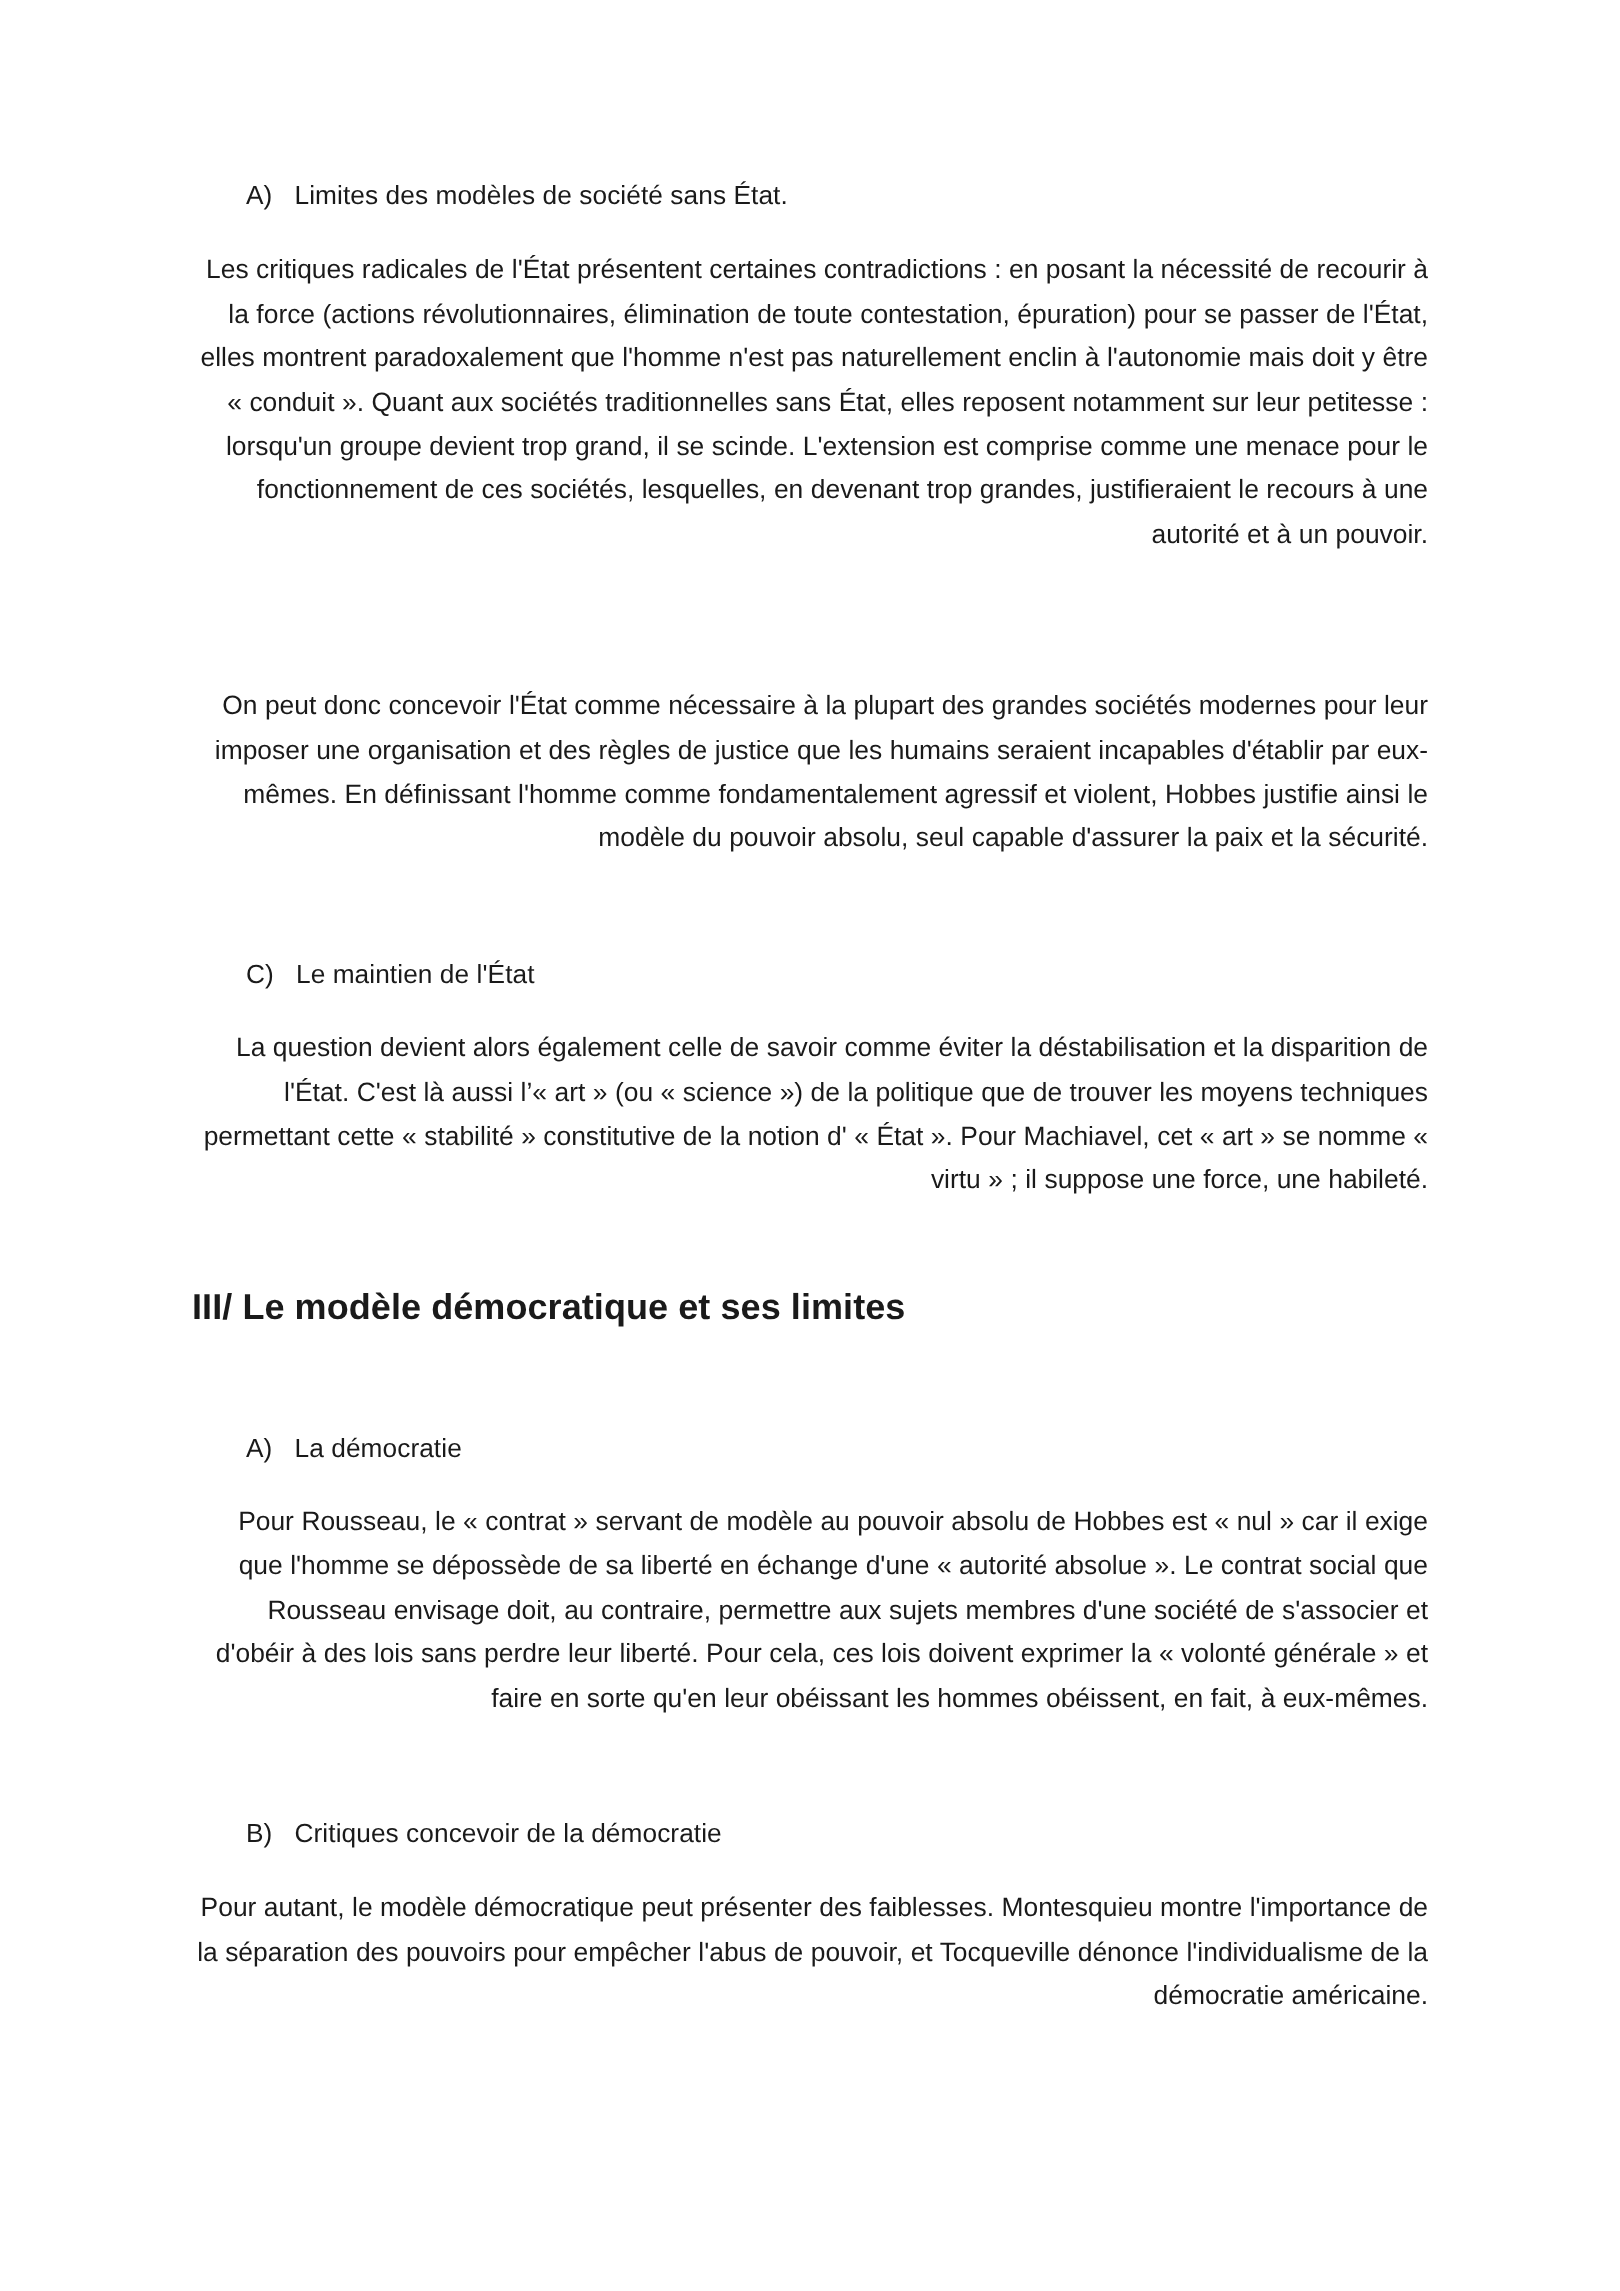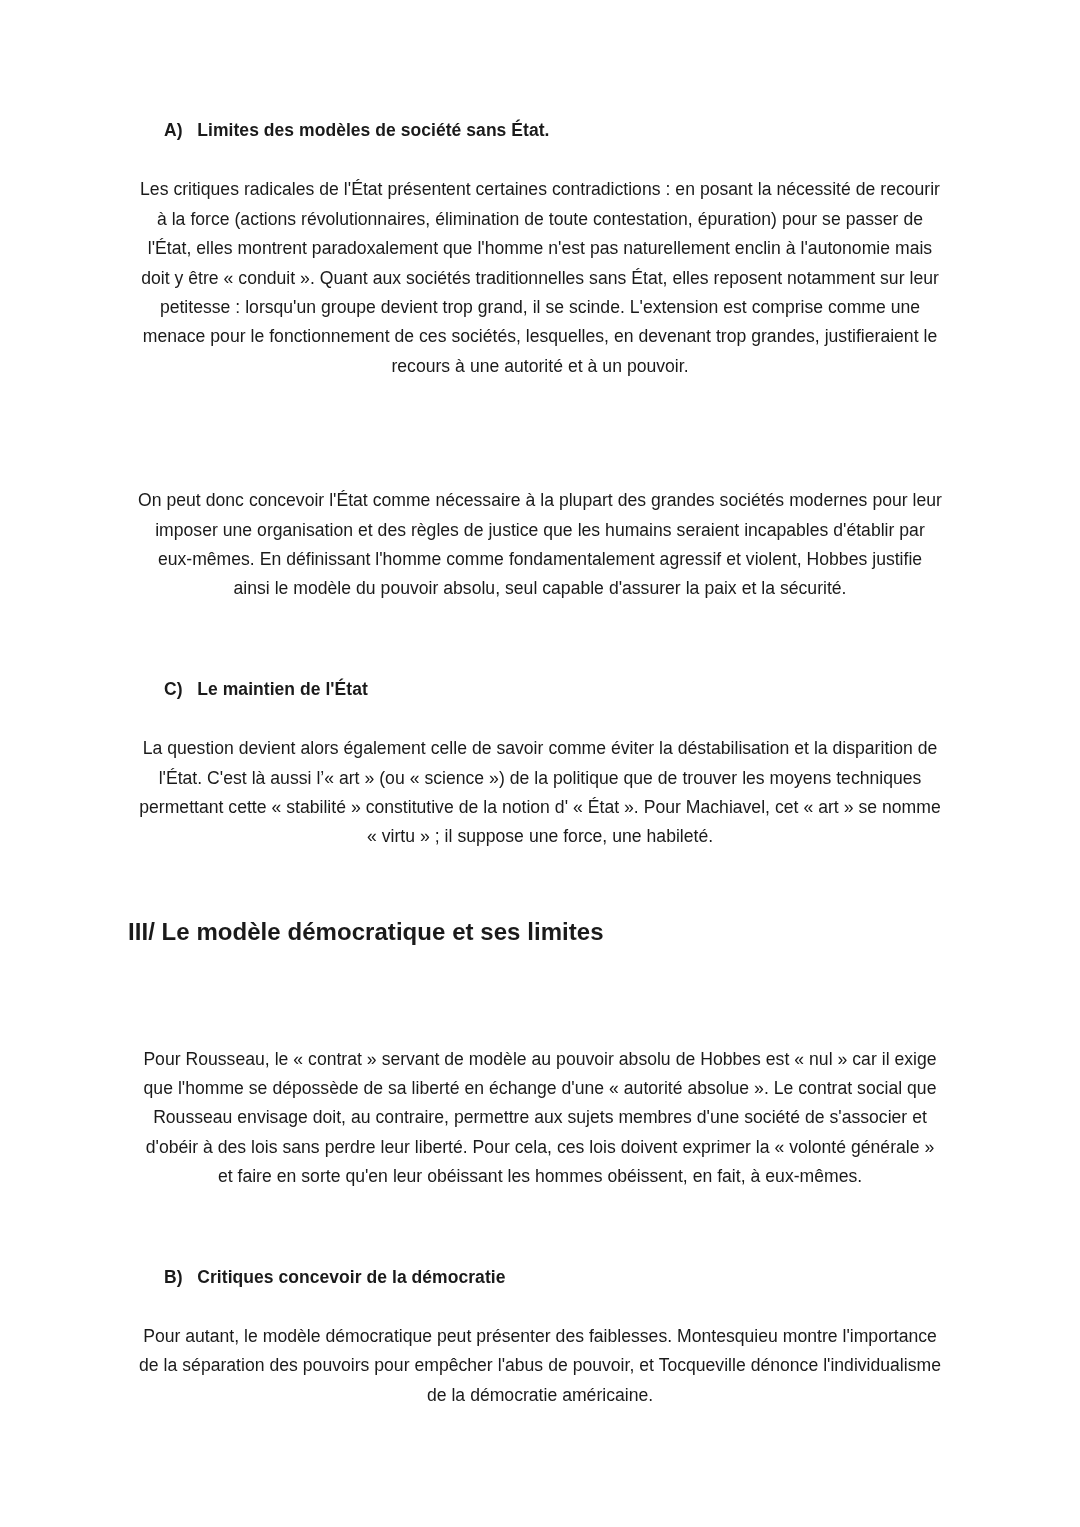--- a/index.html
+++ b/index.html
@@ -26,39 +26,39 @@
   .content {
     position: absolute;
     left: 128px;
     top: 118px;
     width: 824px;
   }
   
   .sub-heading {
     margin: 0 0 0 36px;
     font-size: 17.5px;
-    font-weight: bold;
+    font-weight: normal;
     line-height: 1.45;
     letter-spacing: 0.05px;
     white-space: pre;
   }
   
   .main-heading {
     margin: 0;
     font-size: 24px;
     font-weight: bold;
     line-height: 1.45;
     letter-spacing: 0.05px;
   }
   .body-paragraph {
-    margin: 10px;
+    margin: 0;
     font-size: 17.6px;
     font-weight: normal;
     line-height: 29.4px;
-    text-align: center;
+    text-align: right;
     word-spacing: 0.1px;
   }
   
   .gap-heading-to-para { height: 22px; }
   .gap-para-to-heading { height: 63px; }
   .gap-para-to-main    { height: 53px; }
   .gap-main-to-sub     { height: 63px; }
 </style>
 </head>
 <body>
@@ -76,20 +76,21 @@
 
     <div class="gap-para-to-heading"></div>
     <h2 class="sub-heading">C)   Le maintien de l'État</h2>
     <div class="gap-heading-to-para"></div>
     <p class="body-paragraph">La question devient alors également celle de savoir comme éviter la déstabilisation et la disparition de l'État. C'est là aussi l’« art » (ou « science ») de la politique que de trouver les moyens techniques permettant cette « stabilité » constitutive de la notion d' « État ». Pour Machiavel, cet « art » se nomme « virtu » ; il suppose une force, une habileté.</p>
 
     <div class="gap-para-to-main"></div>
     <h1 class="main-heading">III/ Le modèle démocratique et ses limites</h1>
 
     <div class="gap-main-to-sub"></div>
+    <h2 class="sub-heading">A)   La démocratie</h2>
     <div class="gap-heading-to-para"></div>
     <p class="body-paragraph">Pour Rousseau, le « contrat » servant de modèle au pouvoir absolu de Hobbes est « nul » car il exige que l'homme se dépossède de sa liberté en échange d'une « autorité absolue ». Le contrat social que Rousseau envisage doit, au contraire, permettre aux sujets membres d'une société de s'associer et d'obéir à des lois sans perdre leur liberté. Pour cela, ces lois doivent exprimer la « volonté générale » et faire en sorte qu'en leur obéissant les hommes obéissent, en fait, à eux-mêmes.</p>
 
     <div class="gap-para-to-heading"></div>
     <h2 class="sub-heading">B)   Critiques concevoir de la démocratie</h2>
     <div class="gap-heading-to-para"></div>
     <p class="body-paragraph">Pour autant, le modèle démocratique peut présenter des faiblesses. Montesquieu montre l'importance de la séparation des pouvoirs pour empêcher l'abus de pouvoir, et Tocqueville dénonce l'individualisme de la démocratie américaine.</p>
 
   </div>
 </div>

